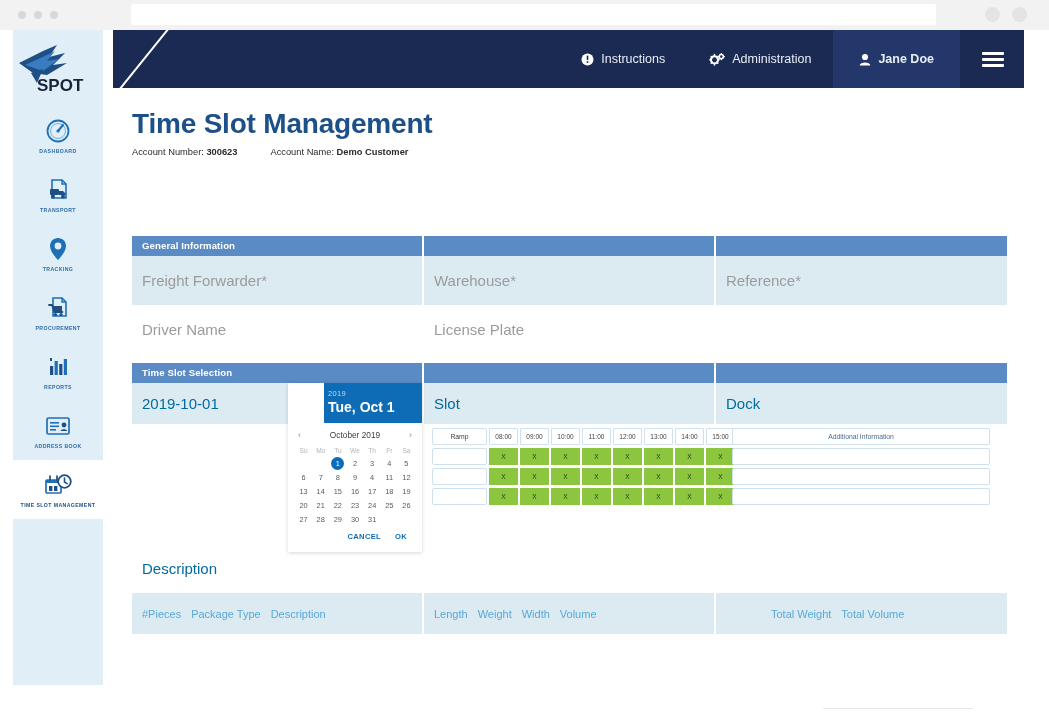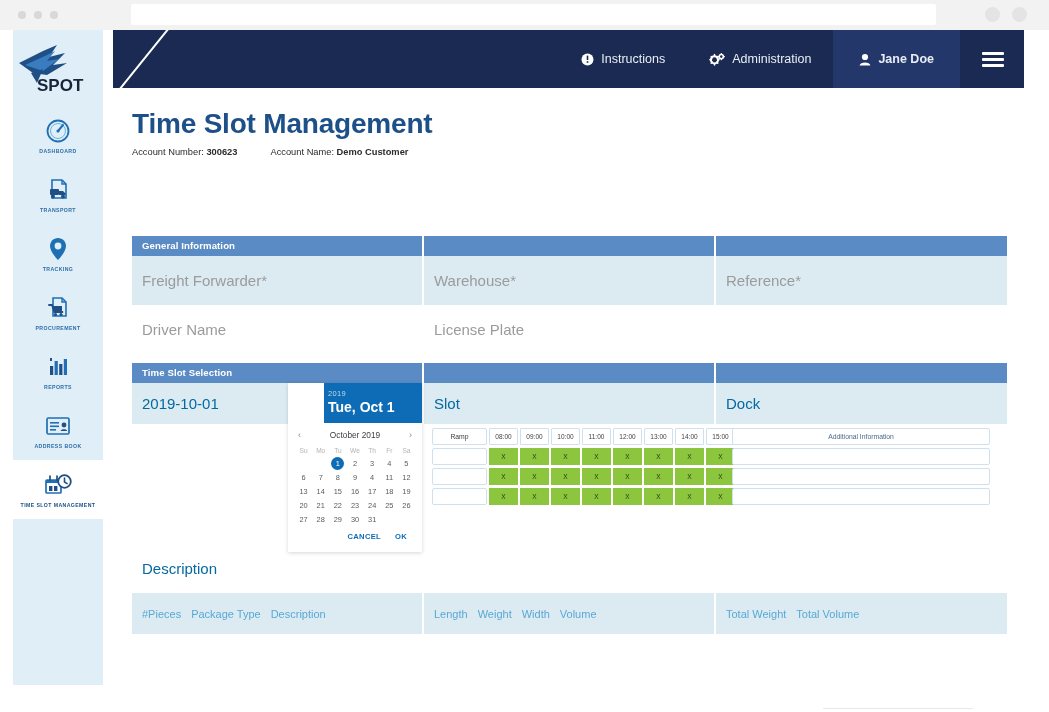--- a/index.html
+++ b/index.html
@@ -152,21 +152,21 @@
     margin-bottom: 3px; display: flex; align-items: center; justify-content: center;
     font-size: 6.8px; color: #4a6b8a;
   }
   .ai-box.inp { justify-content: flex-start; padding-left: 6px; cursor: text; }
 
   
   .cargo-cols { display: flex; }
   .cargo-cols .grp {
     height: 41px; background: #dcebf2; border-right: 2px solid #fff; display: flex; align-items: center;
   }
-  .cargo-cols .grp:last-child { border-right: 0; }
+  .cargo-cols .grp:last-child { border-right: 0; padding-left: 45px; }
   .cargo-cols .col {
     font-size: 11px; color: #59a8d6; font-weight: 300; padding-left: 10px; white-space: nowrap;
   }
   .cancel-rule {
     position: absolute; left: 720px; top: 620px; width: 150px; height: 1px; background: #e8e8e8;
   }
   .svgw { display:block; }
 </style>
 </head>
 <body>

